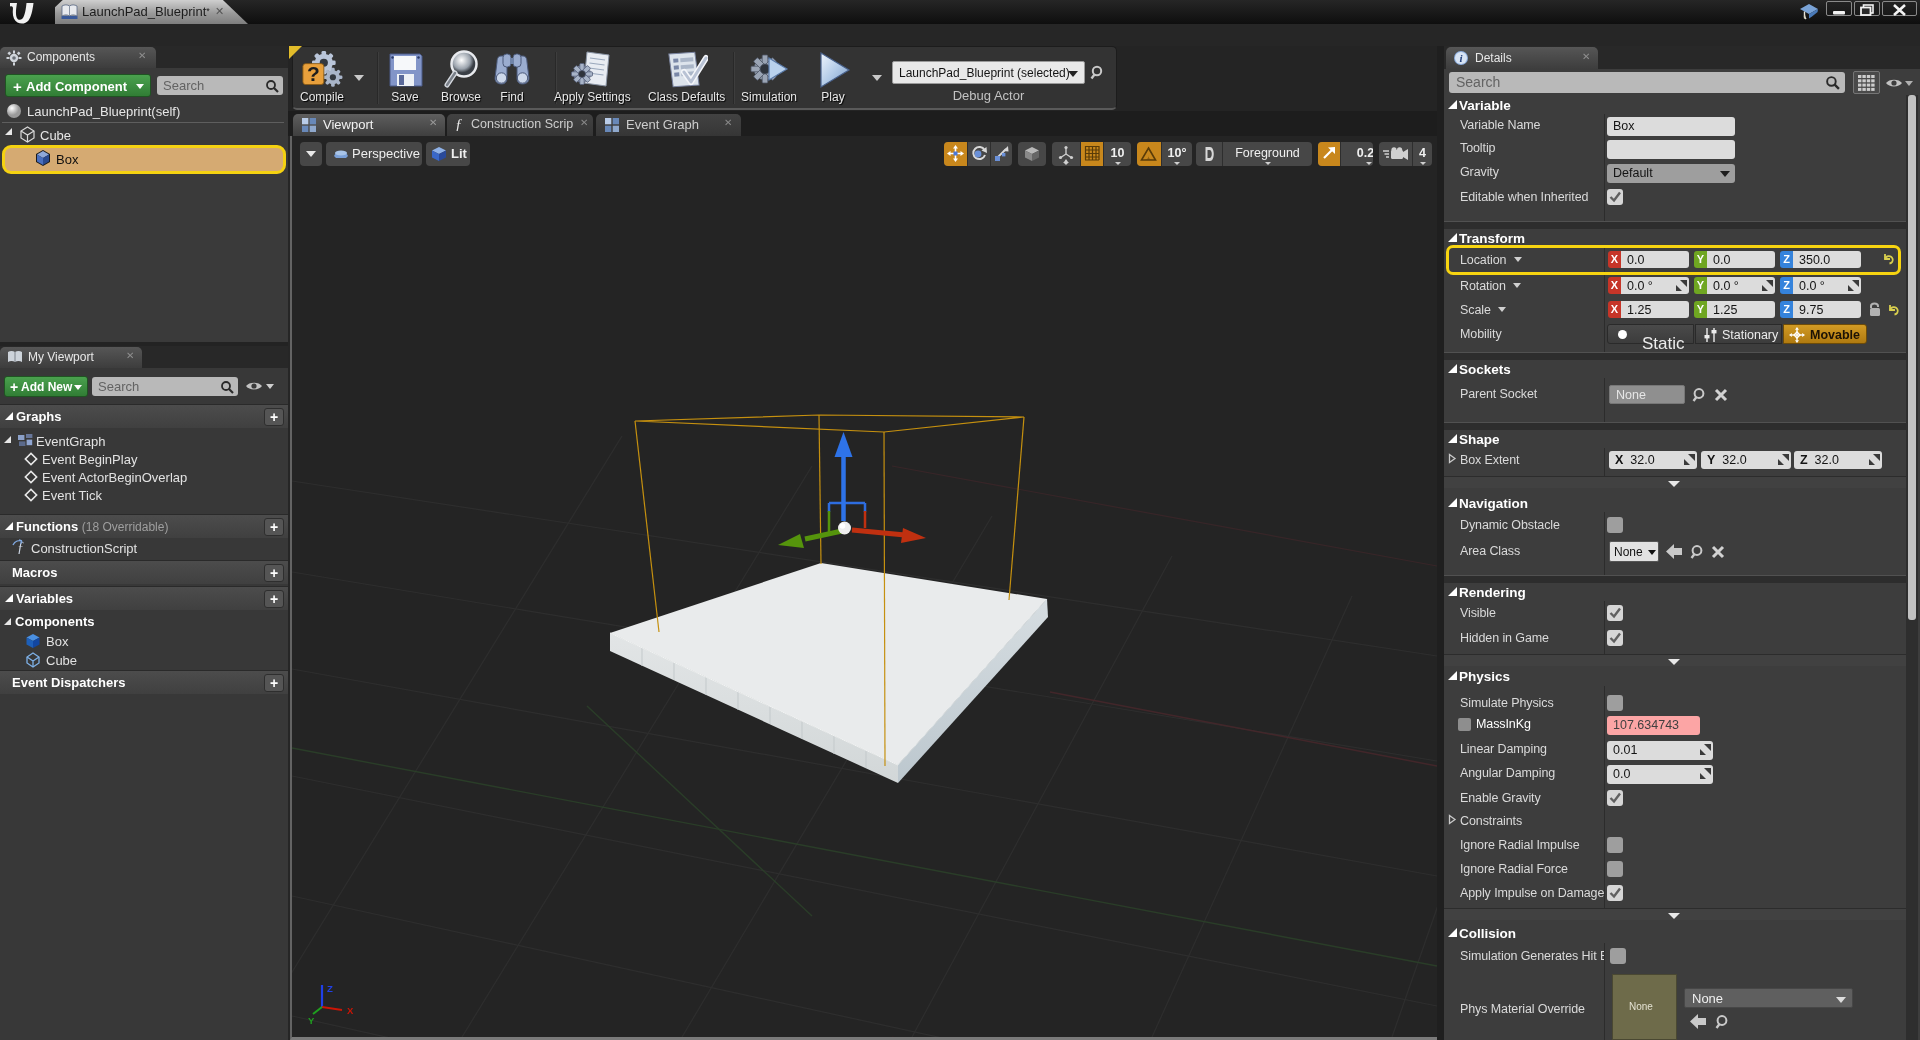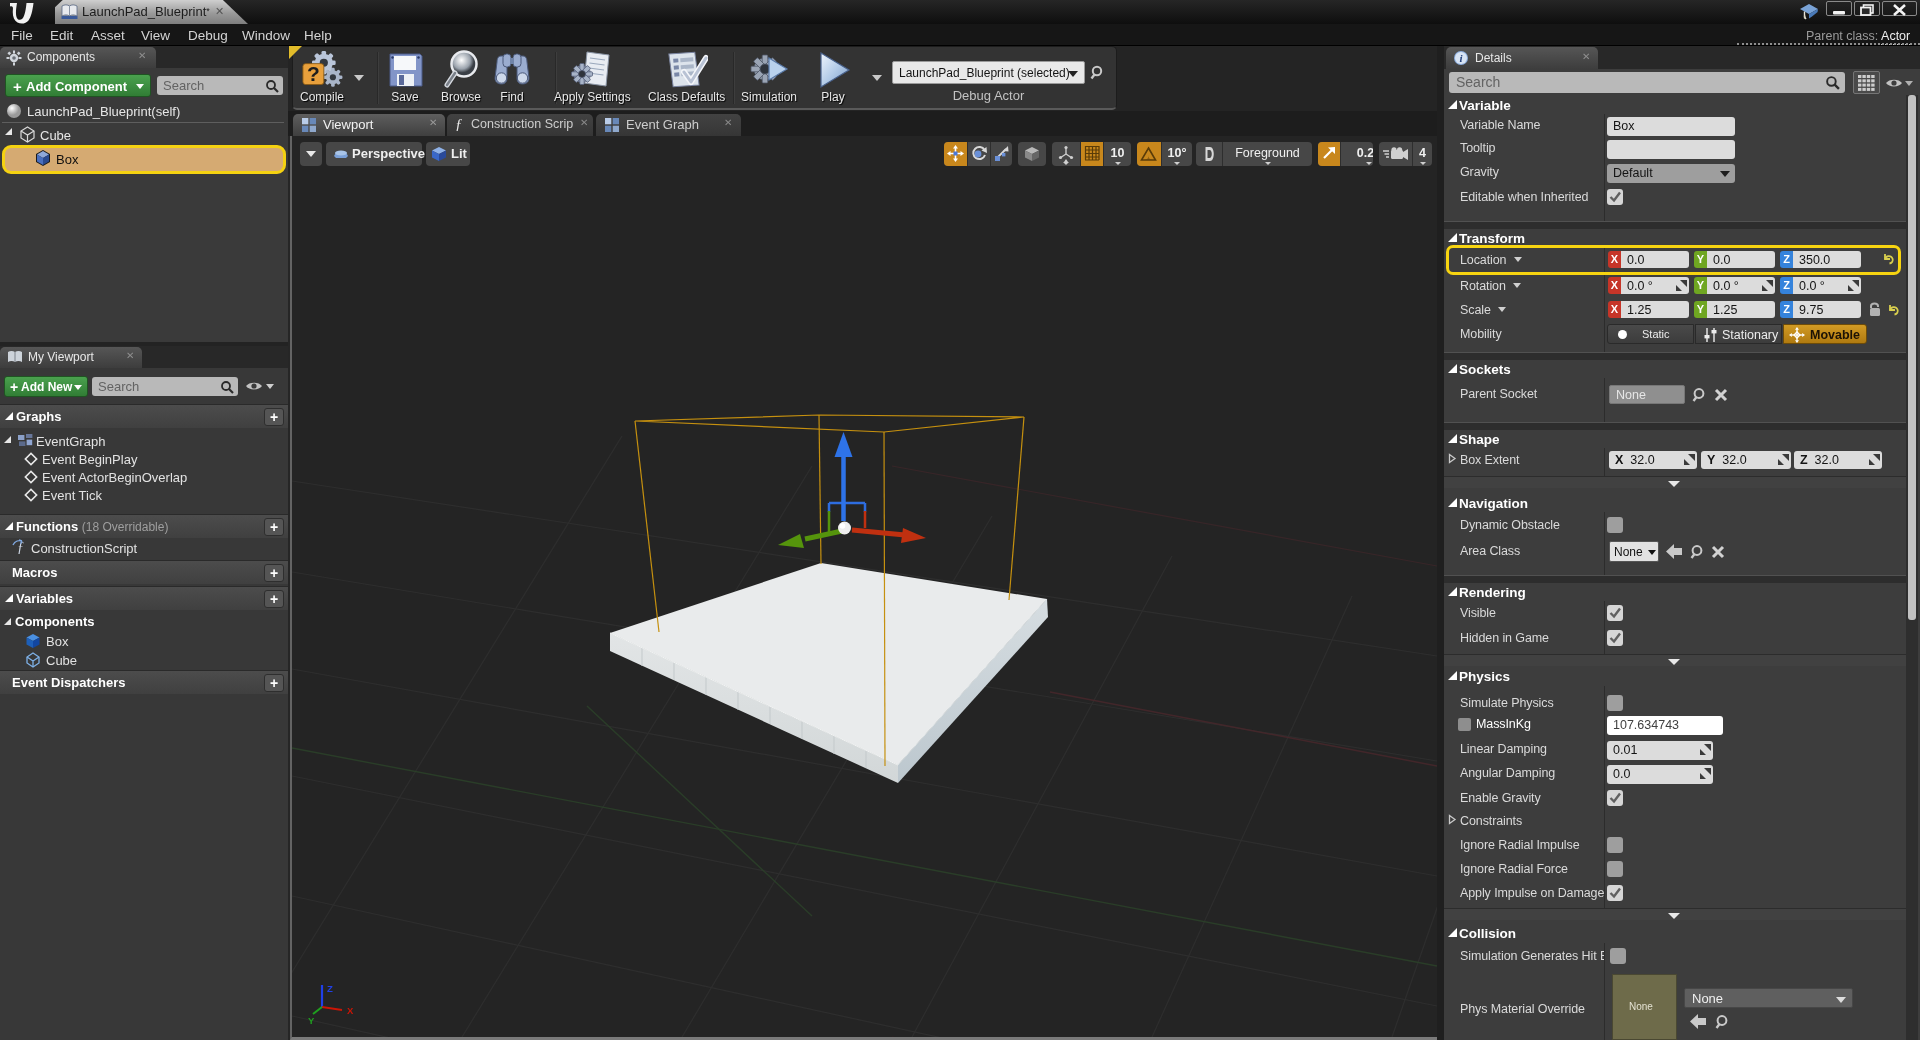--- a/index.html
+++ b/index.html
@@ -63,31 +63,20 @@
     <div class="winbtn" style="left:1826px;width:26px"><svg width="14" height="11" viewBox="0 0 14 11">
           <rect x="1" y="6" width="12" height="3.4" rx="1" fill="#f2f2f2"></rect>
         </svg></div>
     <div class="winbtn" style="left:1854px;width:26px"><svg width="14" height="12" viewBox="0 0 14 12">
           <rect x="3.5" y="1" width="9.5" height="8" fill="none" stroke="#f2f2f2" stroke-width="1.6"></rect>
           <rect x="1" y="3.5" width="9.5" height="7.5" fill="#2a2a2a" stroke="#f2f2f2" stroke-width="1.8"></rect>
         </svg></div>
     <div class="winbtn" style="left:1882px;width:35px"><svg width="15" height="12" viewBox="0 0 15 12">
           <path d="M2 1 L13 11 M13 1 L2 11" stroke="#f4f4f4" stroke-width="2.6"></path>
         </svg></div>
-  </div>
-  <div id="menubar" class="abs">
-    <div class="menuitem" style="left:11px">File</div>
-    <div class="menuitem" style="left:50px">Edit</div>
-    <div class="menuitem" style="left:91px">Asset</div>
-    <div class="menuitem" style="left:141px">View</div>
-    <div class="menuitem" style="left:188px">Debug</div>
-    <div class="menuitem" style="left:242px">Window</div>
-    <div class="menuitem" style="left:304px">Help</div>
-    <div class="menuitem" style="left:1806px;color:#9a9a9a;font-size:12.5px;top:5px">Parent class: <span style="color:#ededed;border-bottom:1px dotted #cccccc;padding-bottom:1px">Actor</span></div>
-    <div class="abs" style="left:1737px;top:19px;width:183px;height:0;border-top:2px dotted #8f8f8f"></div>
   </div>
   <div id="leftpanel" class="abs">
 
     <div class="abs" style="left:0;top:0;width:288px;height:22px;background:#282828"></div>
     <div class="paneltab" style="left:0px;top:1px;width:156px;height:21px">
       <svg class="abs" style="left:6px;top:3px" width="16" height="16" viewBox="0 0 16 16">
         <circle cx="8" cy="8" r="4.2" fill="#cfd4da"></circle>
           <circle cx="8" cy="8" r="1.8" fill="#6a6f76"></circle>
         <rect x="7" y="0.5" width="2" height="3" fill="#cfd4da"></rect>
           <rect x="7" y="12.5" width="2" height="3" fill="#cfd4da"></rect>
@@ -518,21 +507,21 @@
       </svg>
 
     <div class="vpbtn" style="left:8px;width:22px">
         <span class="tri" style="position:absolute;left:6px;top:9px;border-left:5px solid transparent;border-right:5px solid transparent;border-top:6px solid #e8e8e8"></span>
       </div>
     <div class="vpbtn" style="left:34px;width:96px">
       <svg class="abs" style="left:6px;top:6px" width="18" height="12" viewBox="0 0 18 12">
           <path d="M2 8 C4 2 14 2 16 8 L14 10 L4 10 Z" fill="#7aa0d8"></path>
           <ellipse cx="9" cy="5" rx="6" ry="2.5" fill="#a8c4e8"></ellipse>
         </svg>
-      <div class="txt" style="left:26px;top:4px;font-weight:bold;font-size:13px">Perspective</div>
+      <div class="txt" style="left:26px;top:4px;font-weight:normal;font-size:13px">Perspective</div>
     </div>
     <div class="vpbtn" style="left:134px;width:44px">
       <svg class="abs" style="left:5px;top:4px" width="16" height="16" viewBox="0 0 16 16">
           <path d="M8 1 L15 4.5 L8 8 L1 4.5 Z" fill="#8fb2e8"></path>
           <path d="M1 4.5 L8 8 L8 15 L1 11.5 Z" fill="#3a68c8"></path>
           <path d="M15 4.5 L8 8 L8 15 L15 11.5 Z" fill="#2a4a9a"></path>
         </svg>
       <div class="txt" style="left:25px;top:4px;font-weight:bold;font-size:13px">Lit</div>
     </div>
 
@@ -843,21 +832,21 @@
         <rect x="2" y="7" width="10" height="8" rx="1.5" fill="#b2b2b2"></rect>
       </svg>
     <svg class="rsico" style="left:443px;top:257px" width="13" height="13" viewBox="0 0 13 13">
         <path d="M3 2 L3 7 L8 7" fill="none" stroke="#d9cf4e" stroke-width="1.8"></path>
         <path d="M3 7 C4 3.5 9 3 10.5 6.5 C11.5 9 10 11 7.5 11.5" fill="none" stroke="#d9cf4e" stroke-width="1.8"></path>
       </svg>
 
     <div class="dl" style="top:281px">Mobility</div>
     <div class="abs" style="left:163px;top:278px;width:87px;height:20px;background:linear-gradient(#4a4a4a,#3c3c3c);border:1px solid #2a2a2a;border-radius:3px 0 0 3px">
       <div class="abs" style="left:10px;top:5px;width:9px;height:9px;border-radius:50%;background:#fff"></div>
-      <div class="txt" style="left:34px;top:3px;color:#ececec;font-size:11px">Static</div>
+      <div class="txt" style="left:34px;top:9px;color:#ececec;font-size:17px">Static</div>
     </div>
     <div class="abs" style="left:251px;top:278px;width:87px;height:20px;background:linear-gradient(#4a4a4a,#3c3c3c);border:1px solid #2a2a2a">
       <svg class="abs" style="left:7px;top:2px" width="16" height="16" viewBox="0 0 16 16">
           <g stroke="#ececec" stroke-width="1.4">
             <line x1="4" y1="1" x2="4" y2="15"></line>
             <line x1="11" y1="1" x2="11" y2="15"></line>
           </g>
           <rect x="1.5" y="8" width="5" height="3.4" fill="#ececec"></rect>
           <rect x="8.5" y="3" width="5" height="3.4" fill="#ececec"></rect>
         </svg>
@@ -980,21 +969,21 @@
 
     <div class="dhead" style="top:622px">
         <span class="tr"></span>
         <span class="t">Physics</span>
       </div>
     <div class="colline" style="top:640px;height:222px"></div>
     <div class="dl" style="top:650px">Simulate Physics</div>
     <div class="dcb off" style="left:163px;top:649px"></div>
     <div class="abs" style="left:14px;top:672px;width:13px;height:13px;background:#8e8e8e;border-radius:2px"></div>
     <div class="dl" style="left:32px;top:671px;color:#ffffff">MassInKg</div>
-    <div class="din" style="left:163px;top:670px;width:116px;height:19px;background:#ffffff;color:#404040">
+    <div class="din" style="left:163px;top:670px;width:93px;height:19px;background:#fca5a5;color:#404040">
         <span>107.634743</span>
       </div>
     <div class="dl" style="top:696px">Linear Damping</div>
     <div class="din" style="left:163px;top:695px;width:106px;height:19px">
         <span>0.01</span>
         <svg class="spinico" width="11" height="11" viewBox="0 0 11 11">
           <polygon points="4,0 11,0 11,7" fill="#3a3a3a"></polygon>
           <polygon points="0,5 6,11 0,11" fill="#3a3a3a"></polygon>
         </svg>
       </div>

